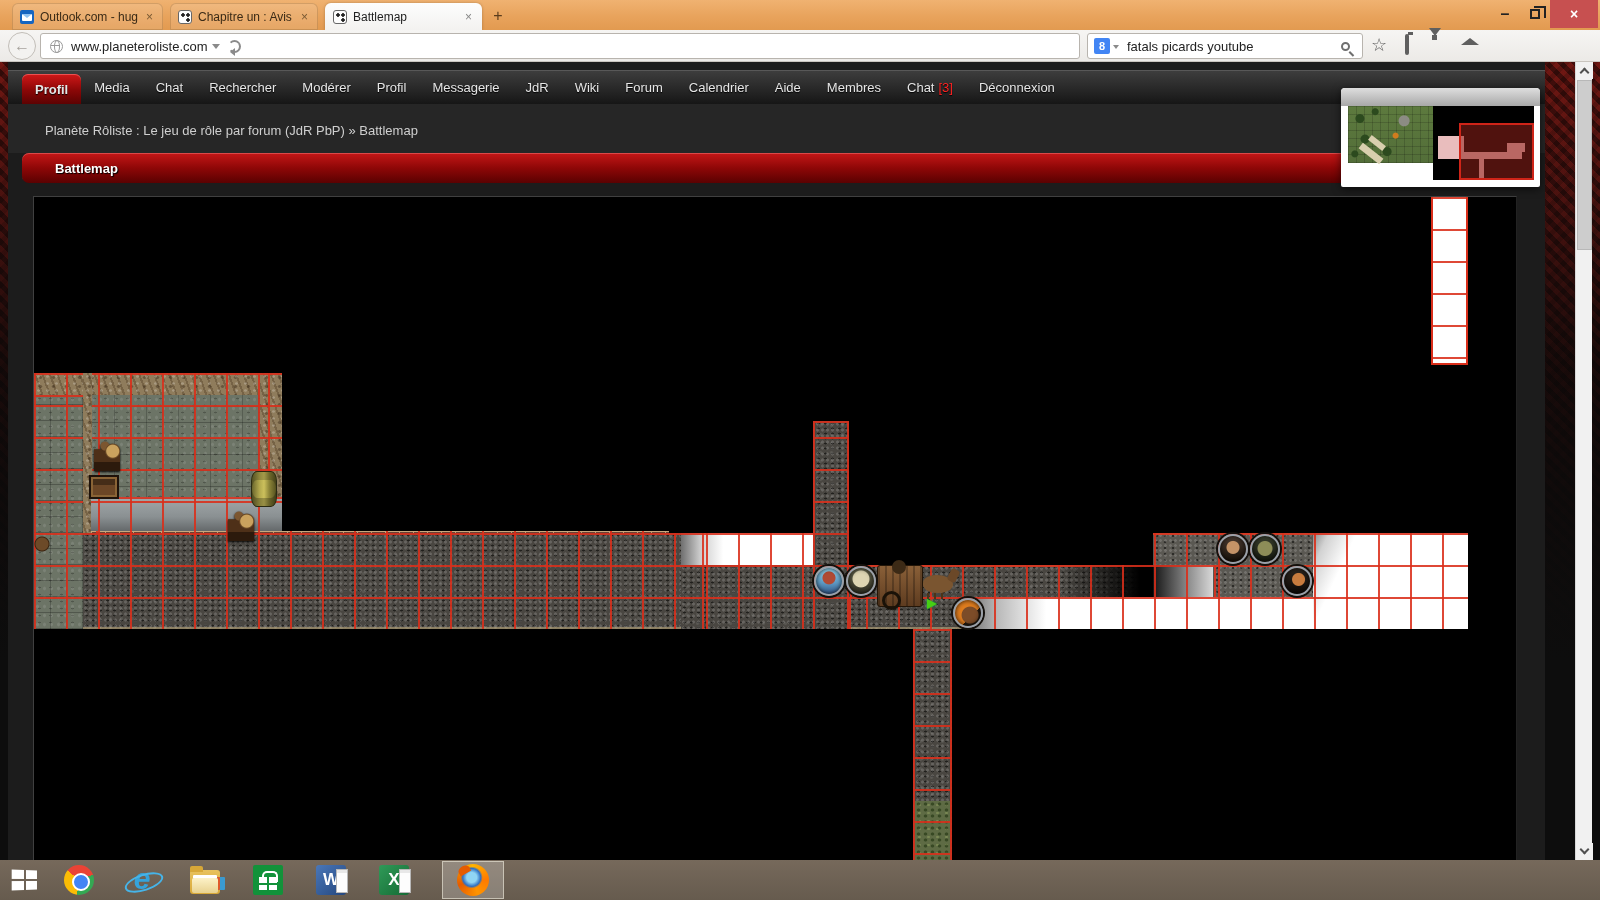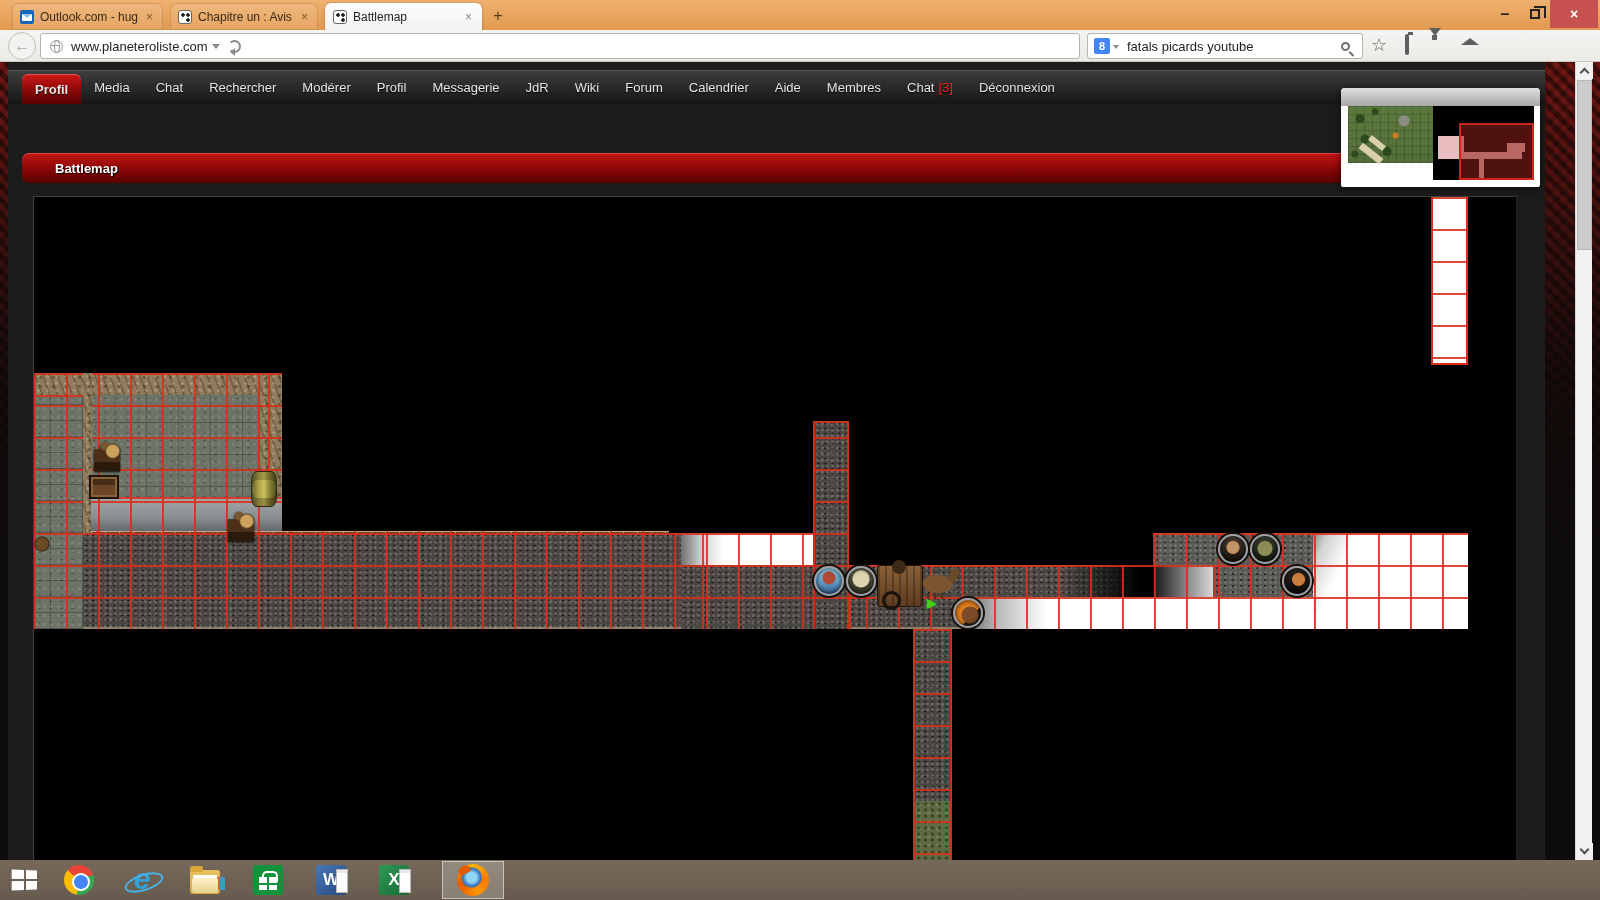--- a/index.html
+++ b/index.html
@@ -347,20 +347,23 @@
           <span>Membres</span>
         </div>
       <div class="mitem">
           <span>Chat</span>
           <span class="mbadge">[3]</span>
         </div>
       <div class="mitem">
           <span>Déconnexion</span>
         </div>
     </div>
+    <div class="crumbbar">
+      <span class="crumb">Planète Rôliste : Le jeu de rôle par forum (JdR PbP) » Battlemap</span>
+    </div>
     <div class="titlebar">
       <span>Battlemap</span>
     </div>
   </div>
 
   <div class="map" style="top:134px">
 
     <div class="fl whitecol hl" style="left:1397px;top:0;width:37px;height:168px;--gy:0px"></div>
 
     <div class="fl t-wall g" style="left:0;top:176px;width:248px;height:22px;--gx:0px;--gy:0px"></div>

